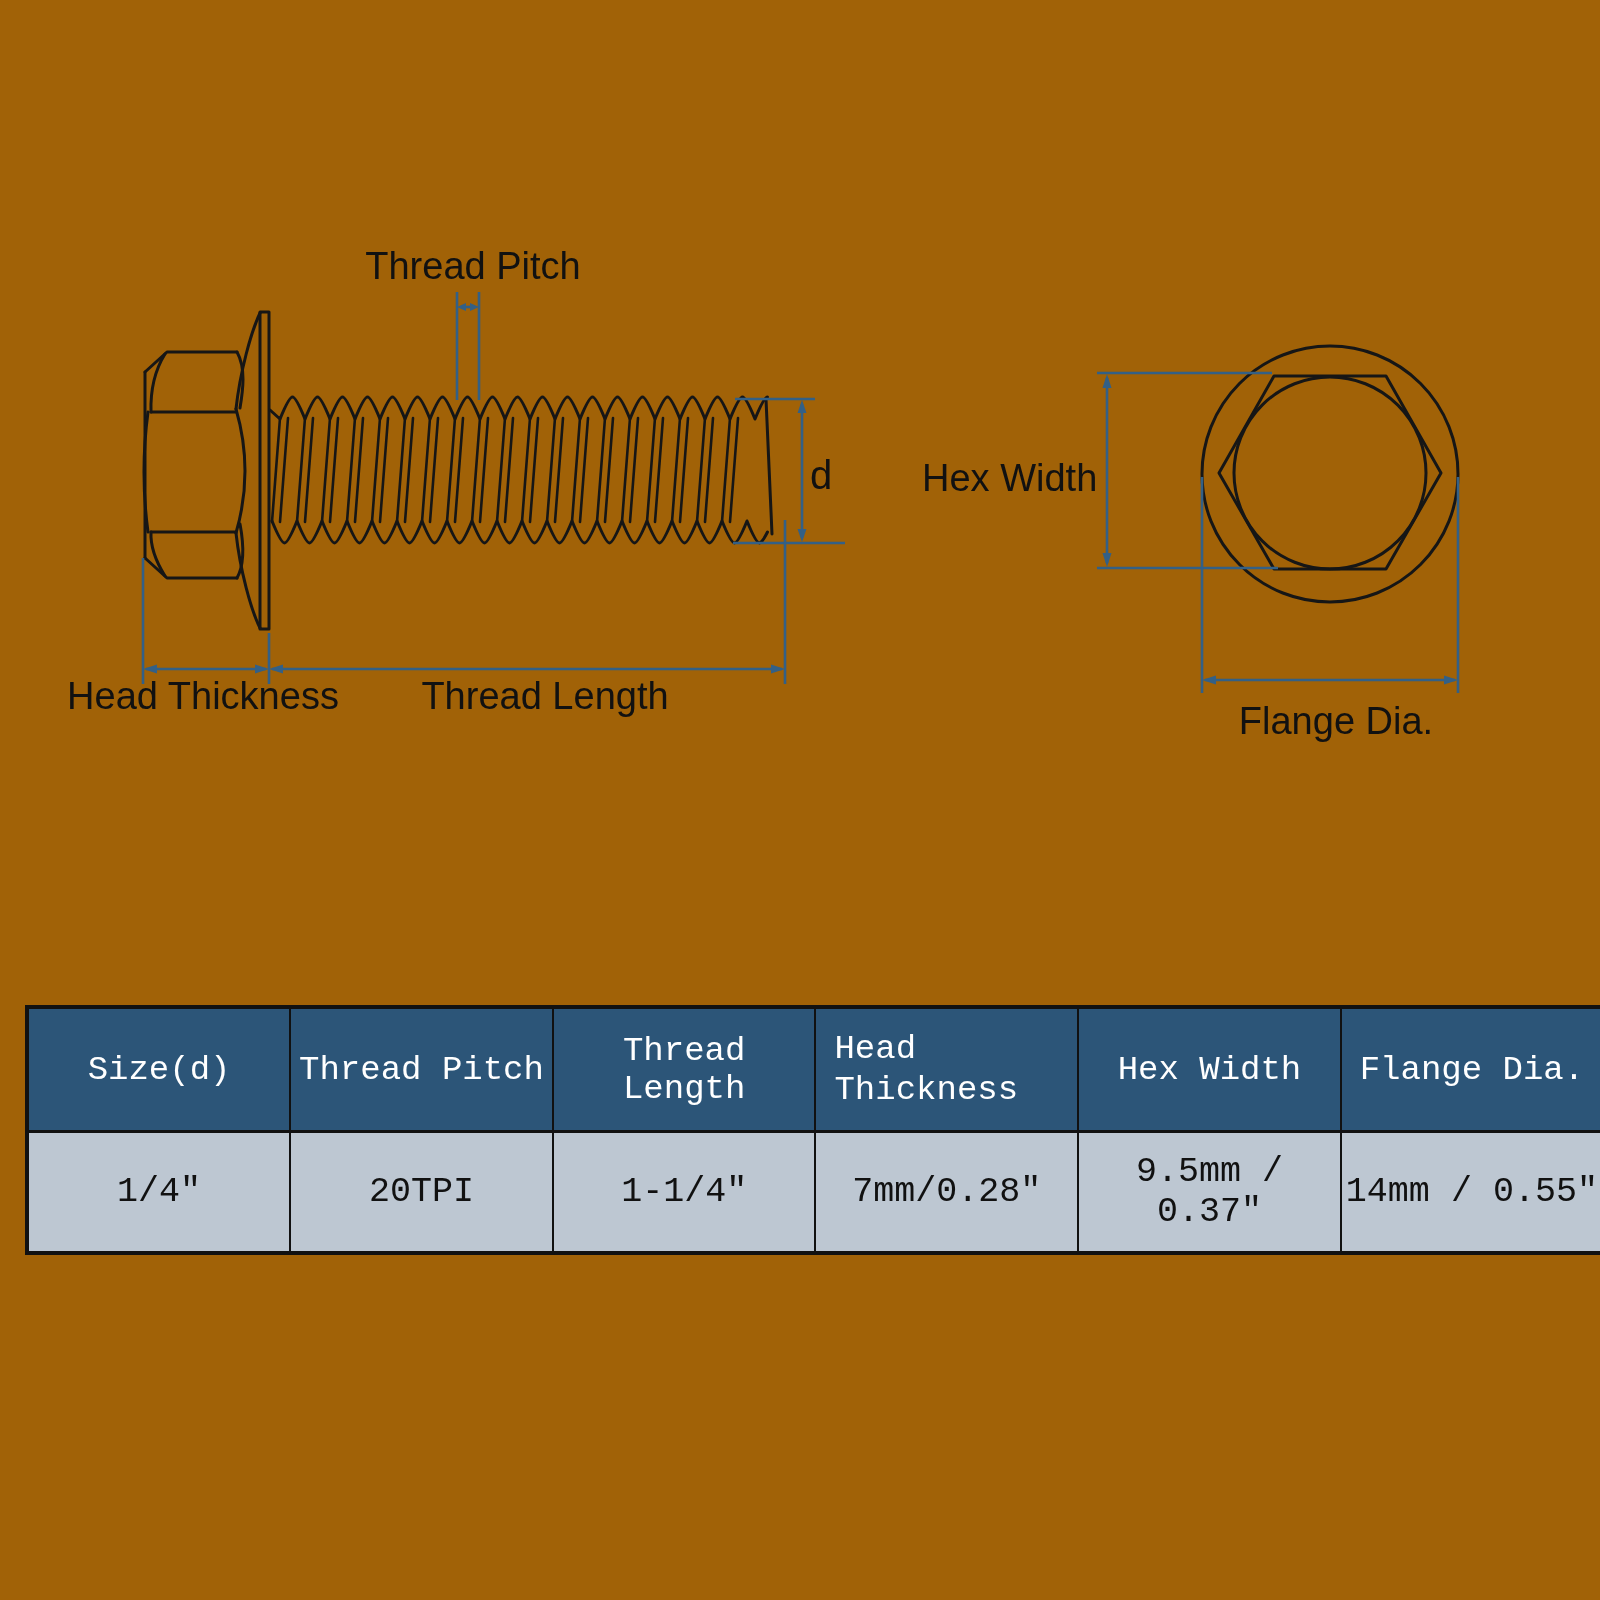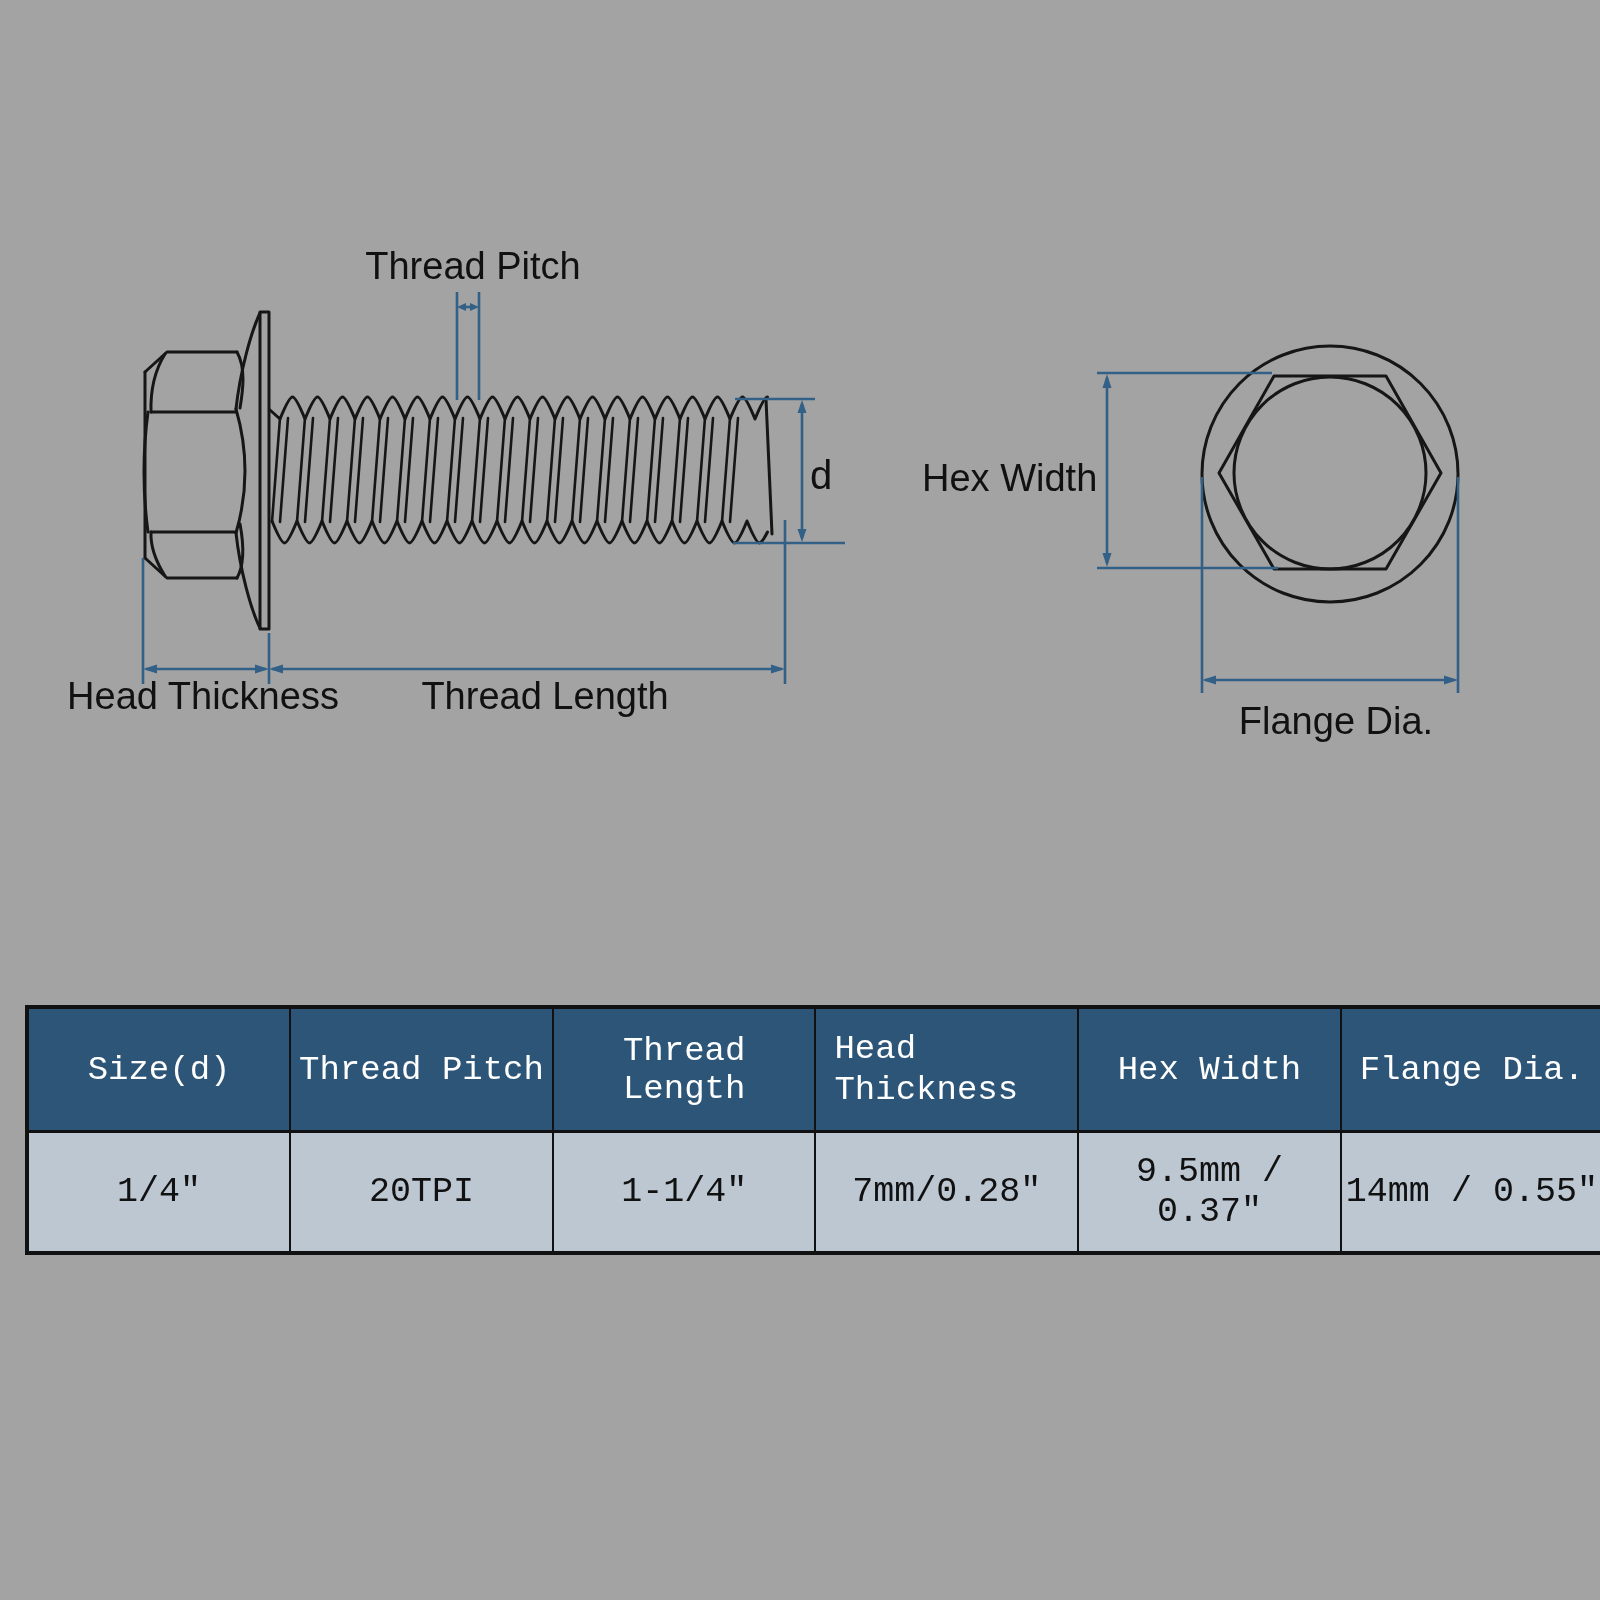--- a/index.html
+++ b/index.html
@@ -1,19 +1,19 @@
 <!DOCTYPE html>
 <html><head>
 <meta charset="utf-8">
 <style>
   html,body{margin:0;padding:0;background:#ffffff;}
   #canvas{
     position:relative;
     width:1600px;height:1600px;
-    background:#a3a3a3;
+    background:#a16207;
     font-family:"Liberation Sans", sans-serif;
     overflow:hidden;
   }
   #diagram-svg{position:absolute;left:0;top:0;}
   .diagram-label{
     position:absolute;
     color:#111111;
     font-size:38px;
     line-height:1.1;
     white-space:nowrap;

